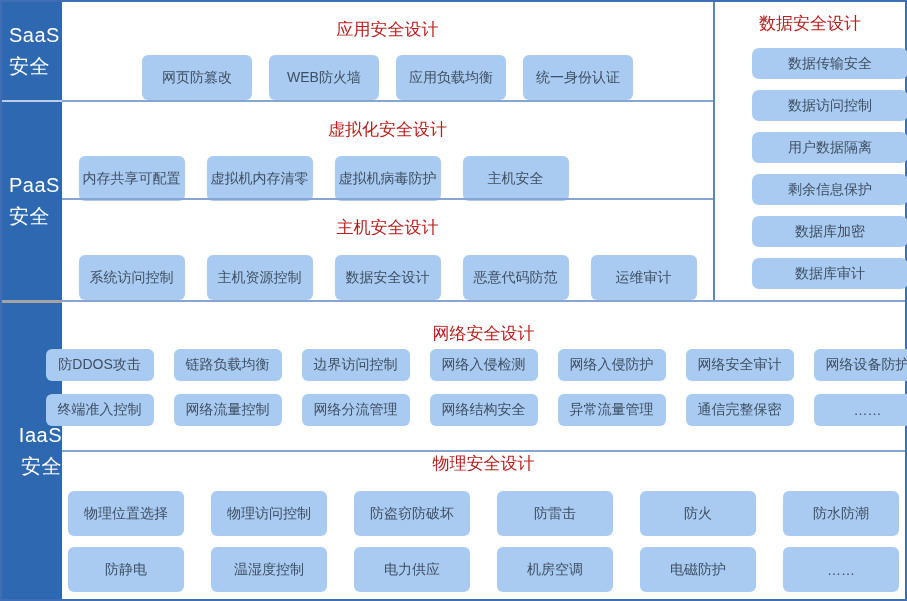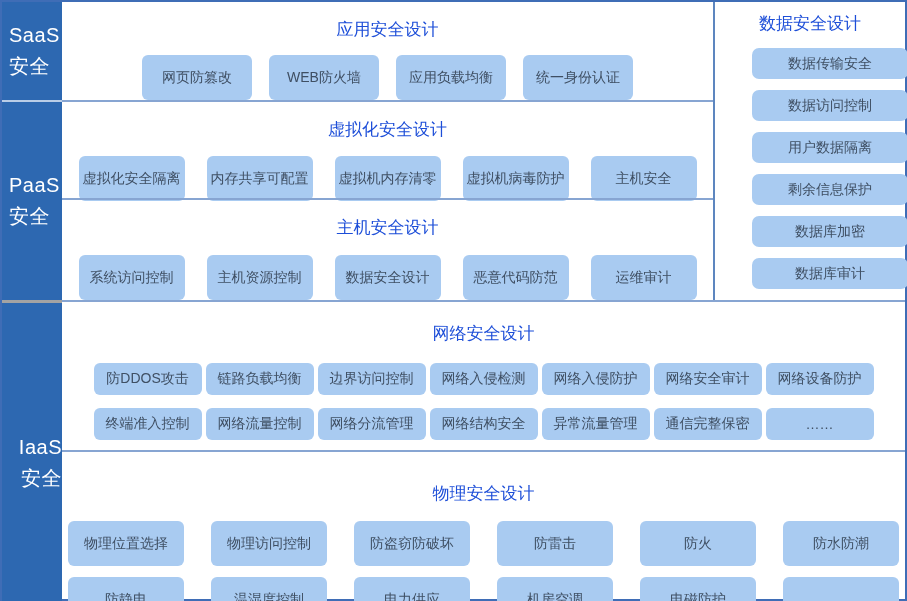--- a/index.html
+++ b/index.html
@@ -32,46 +32,46 @@
   
   .sec-app  { grid-area:1/2/2/3; }
   .sec-virt { grid-area:2/2/3/3; border-top:2px solid #87a5d2; }
   .sec-host { grid-area:3/2/4/3; border-top:2px solid #87a5d2; }
   .col-data { grid-area:1/3/4/4; border-left:2px solid #5d86bf; }
   .sec-net  { grid-area:4/2/5/4; border-top:2px solid #87a5d2; }
   .sec-phys { grid-area:5/2/6/4; border-top:2px solid #87a5d2; }
 
   .sec-title {
     text-align:center;
-    color:#1d4ed8;
+    color:#b91c1c;
     font-size:17px;
     font-weight:500;
     padding-top:16px;
   }
   .col-data .sec-title { padding-top:10px; }
   .sec-net  .sec-title { padding-top:20px; }
-  .sec-phys .sec-title { padding-top:30px; }
+  .sec-phys .sec-title { padding-top:0; }
 
   .chips { display:grid; justify-content:center; }
   .chip {
     background:#a9cbf1;
     border-radius:6px;
     color:#3f4f63;
     font-size:14px;
     display:flex; align-items:center; justify-content:center;
     height:45px;
     white-space:nowrap;
   }
 
   .sec-app  .chips { grid-template-columns:repeat(4,110px); gap:17px; margin-top:14px; }
   .sec-virt .chips { grid-template-columns:repeat(5,106px); gap:22px; margin-top:15px; }
   .sec-host .chips { grid-template-columns:repeat(5,106px); gap:22px; margin-top:16px; }
   .col-data .chips { grid-template-columns:156px; gap:11px; margin-top:13px;padding-left:40px; }
   .col-data .chip  { height:31px; border-radius:7px; }
-  .sec-net  .chips { grid-template-columns:repeat(7,108px); gap:13px 4px; margin-top:18px; }
+  .sec-net  .chips { grid-template-columns:repeat(7,108px); gap:13px 20px; margin-top:4px; }
   .sec-net  .chip  { height:32px; }
   .sec-phys .chips { grid-template-columns:repeat(6,116px); gap:11px 27px; margin-top:16px; }
 </style>
 </head>
 <body>
 
 <div class="frame">
 
   <div class="sidebar-seg sb-saas">
     <span>SaaS</span>
@@ -92,21 +92,20 @@
       <div class="chip">网页防篡改</div>
       <div class="chip">WEB防火墙</div>
       <div class="chip">应用负载均衡</div>
       <div class="chip">统一身份认证</div>
     </div>
   </div>
 
   <div class="sec-virt">
     <div class="sec-title">虚拟化安全设计</div>
     <div class="chips">
-      <div class="chip">虚拟化安全隔离</div>
       <div class="chip">内存共享可配置</div>
       <div class="chip">虚拟机内存清零</div>
       <div class="chip">虚拟机病毒防护</div>
       <div class="chip">主机安全</div>
     </div>
   </div>
 
   <div class="sec-host">
     <div class="sec-title">主机安全设计</div>
     <div class="chips">

